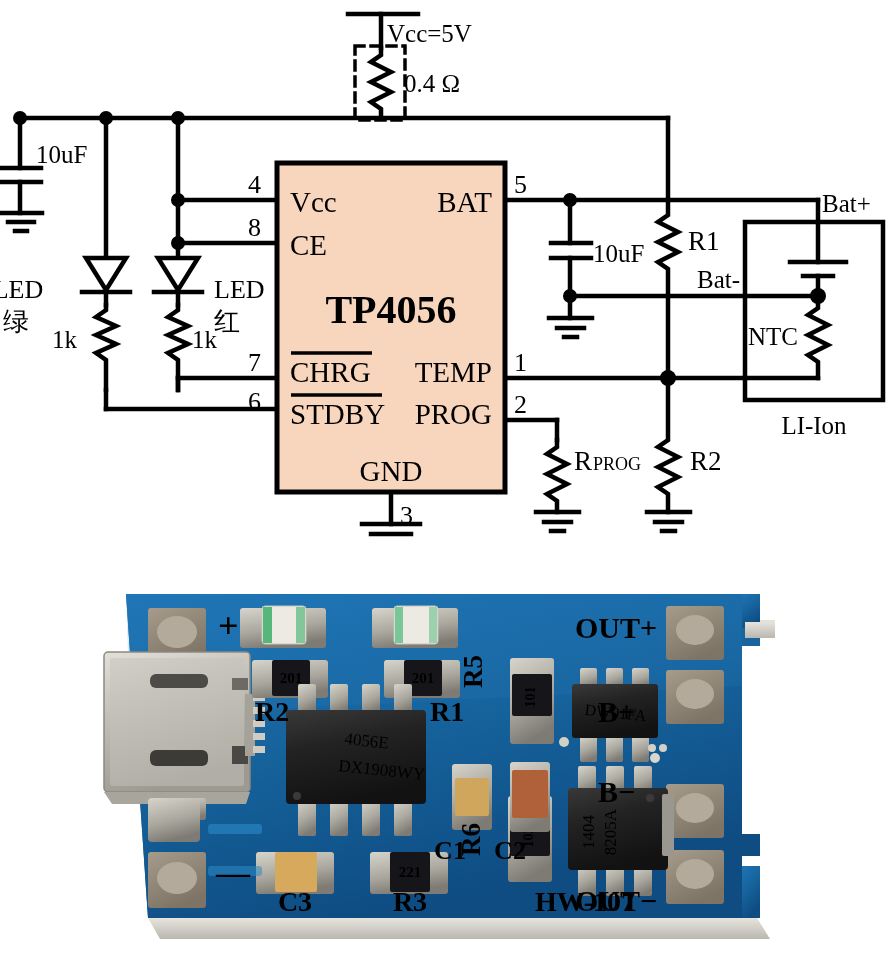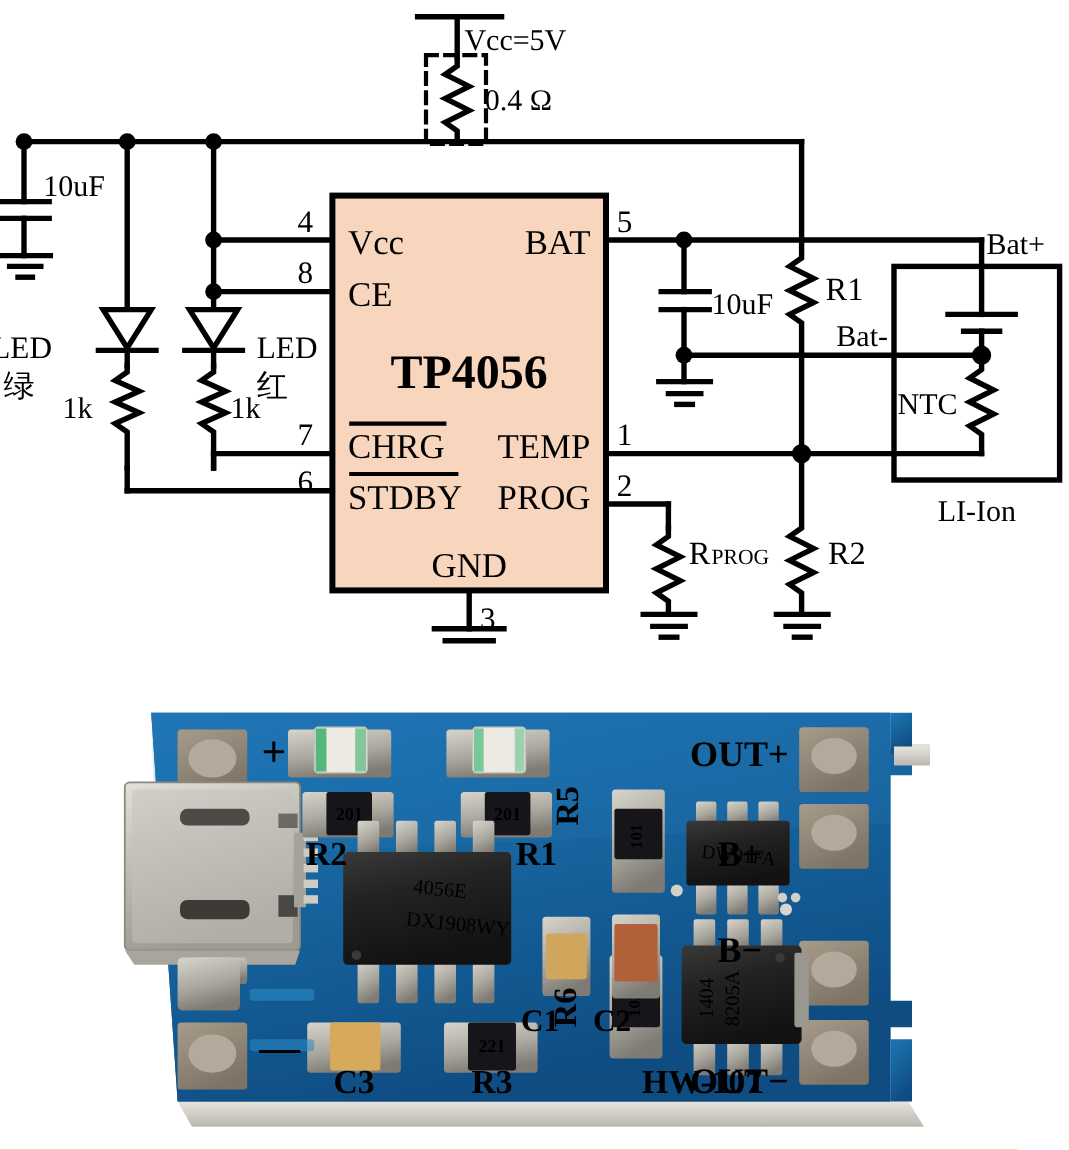--- a/index.html
+++ b/index.html
@@ -1,17 +1,17 @@
 <!DOCTYPE html>
 <html><head>
 <meta charset="utf-8">
 <style>
   html,body{margin:0;padding:0;background:#ffffff;}
   body{width:891px;height:958px;font-family:"Liberation Serif",serif;overflow:hidden;}
-  #root{position:relative;width:891px;height:958px;background:#a16207;}
+  #root{position:relative;width:891px;height:958px;background:#eab308;}
   #schematic{position:absolute;left:0;top:0;width:891px;height:570px;}
   #pcb{position:absolute;left:0;top:566px;width:891px;height:392px;}
   svg{display:block;}
   text{font-family:"Liberation Serif",serif;fill:#000;}
 </style>
 </head>
 <body>
 
 <div id="root">
 

